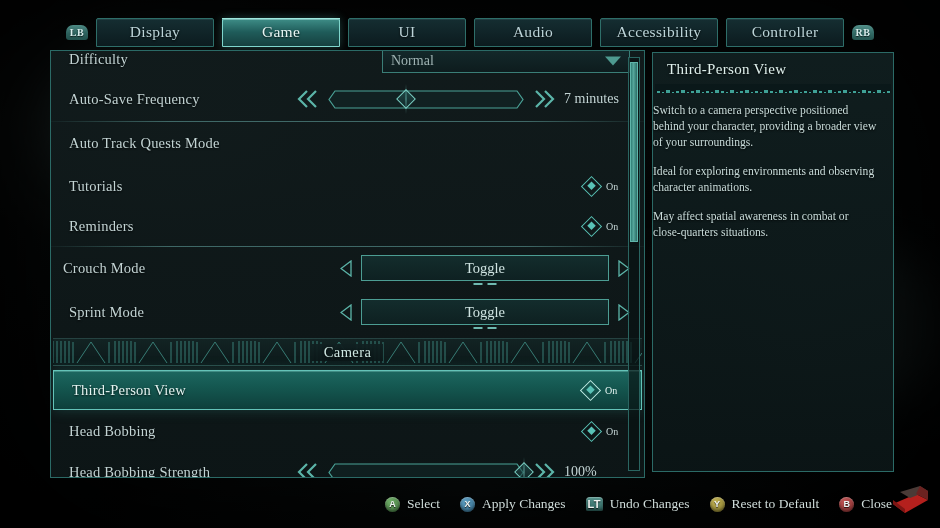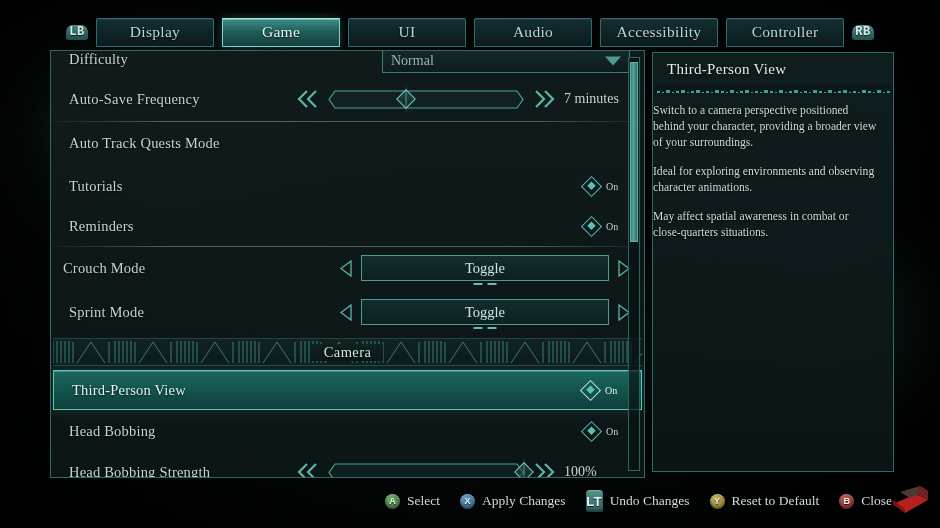--- a/index.html
+++ b/index.html
@@ -40,22 +40,22 @@
     display: flex;
     align-items: center;
     justify-content: center;
     gap: 8px;
   }
   .shoulder {
     width: 22px; height: 15px;
     border-radius: 7px 7px 3px 3px;
     background: linear-gradient(180deg, #4e8b85 0%, #2d615d 55%, #21504c 100%);
     color: #d7eceb;
-    font-family: Liberation Mono, monospace;
-    font-size: 12px;
+    font-family: Liberation Serif, serif;
+    font-size: 10px;
     font-weight: bold;
     letter-spacing: 0.5px;
     display: flex; align-items: center; justify-content: center;
     text-shadow: 0 1px 1px rgba(0,0,0,0.7);
     flex: 0 0 auto;
   }
   .shoulder.rb {
     background: linear-gradient(180deg, #54918b 0%, #326a65 55%, #24544f 100%);
   }
   .tab {
@@ -355,23 +355,23 @@
     display: flex; align-items: center; justify-content: center;
     font-family: "Liberation Sans", sans-serif;
     font-size: 9px;
     font-weight: bold;
     color: #f0f4f2;
     text-shadow: 0 1px 1px rgba(0,0,0,0.8);
     box-shadow: inset 0 1px 1px rgba(255,255,255,0.28), inset 0 -2px 3px rgba(0,0,0,0.4);
     flex: 0 0 auto;
   }
   .btn-glyph.trigger {
-    width: 17px; height: 22px;
+    width: 17px; height: 14px;
     border-radius: 4px 4px 2px 2px;
-    font-size: 13px;
+    font-size: 11px;
     letter-spacing: 0.3px;
   }
   .prompt-label {
     color: #cfdcda;
     font-size: 13.5px;
     text-shadow: 0 1px 2px rgba(0,0,0,0.85);
     white-space: nowrap;
   }
 
   

